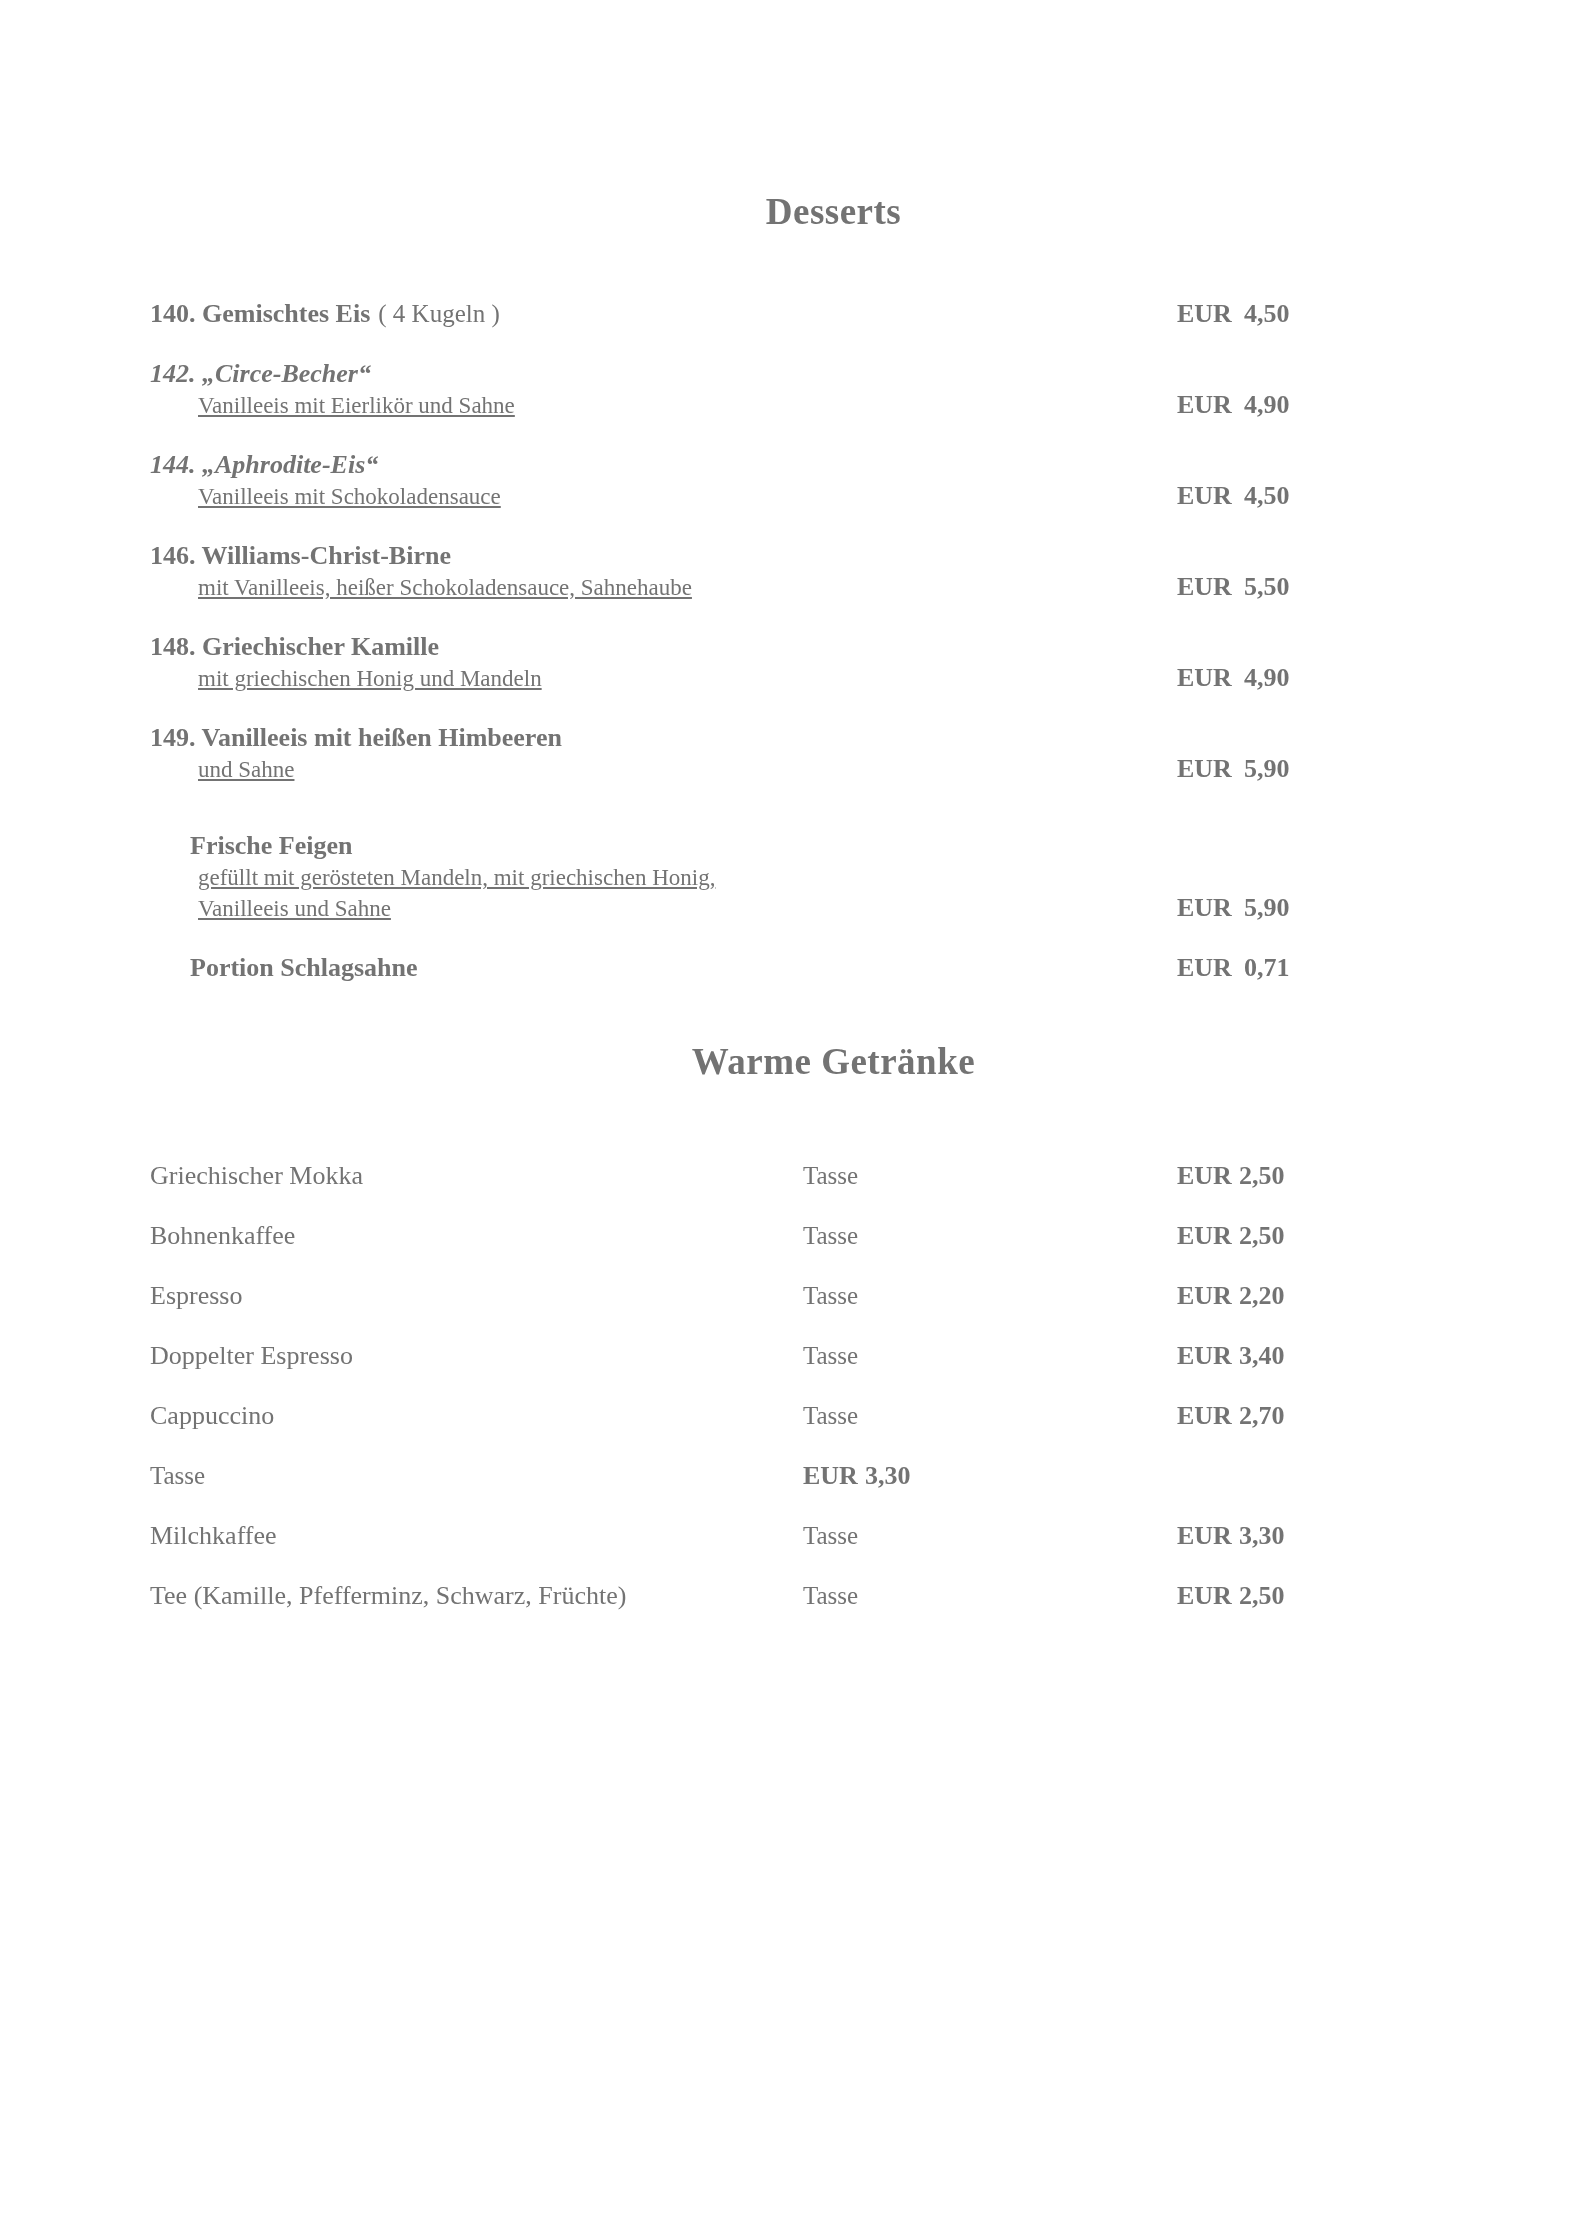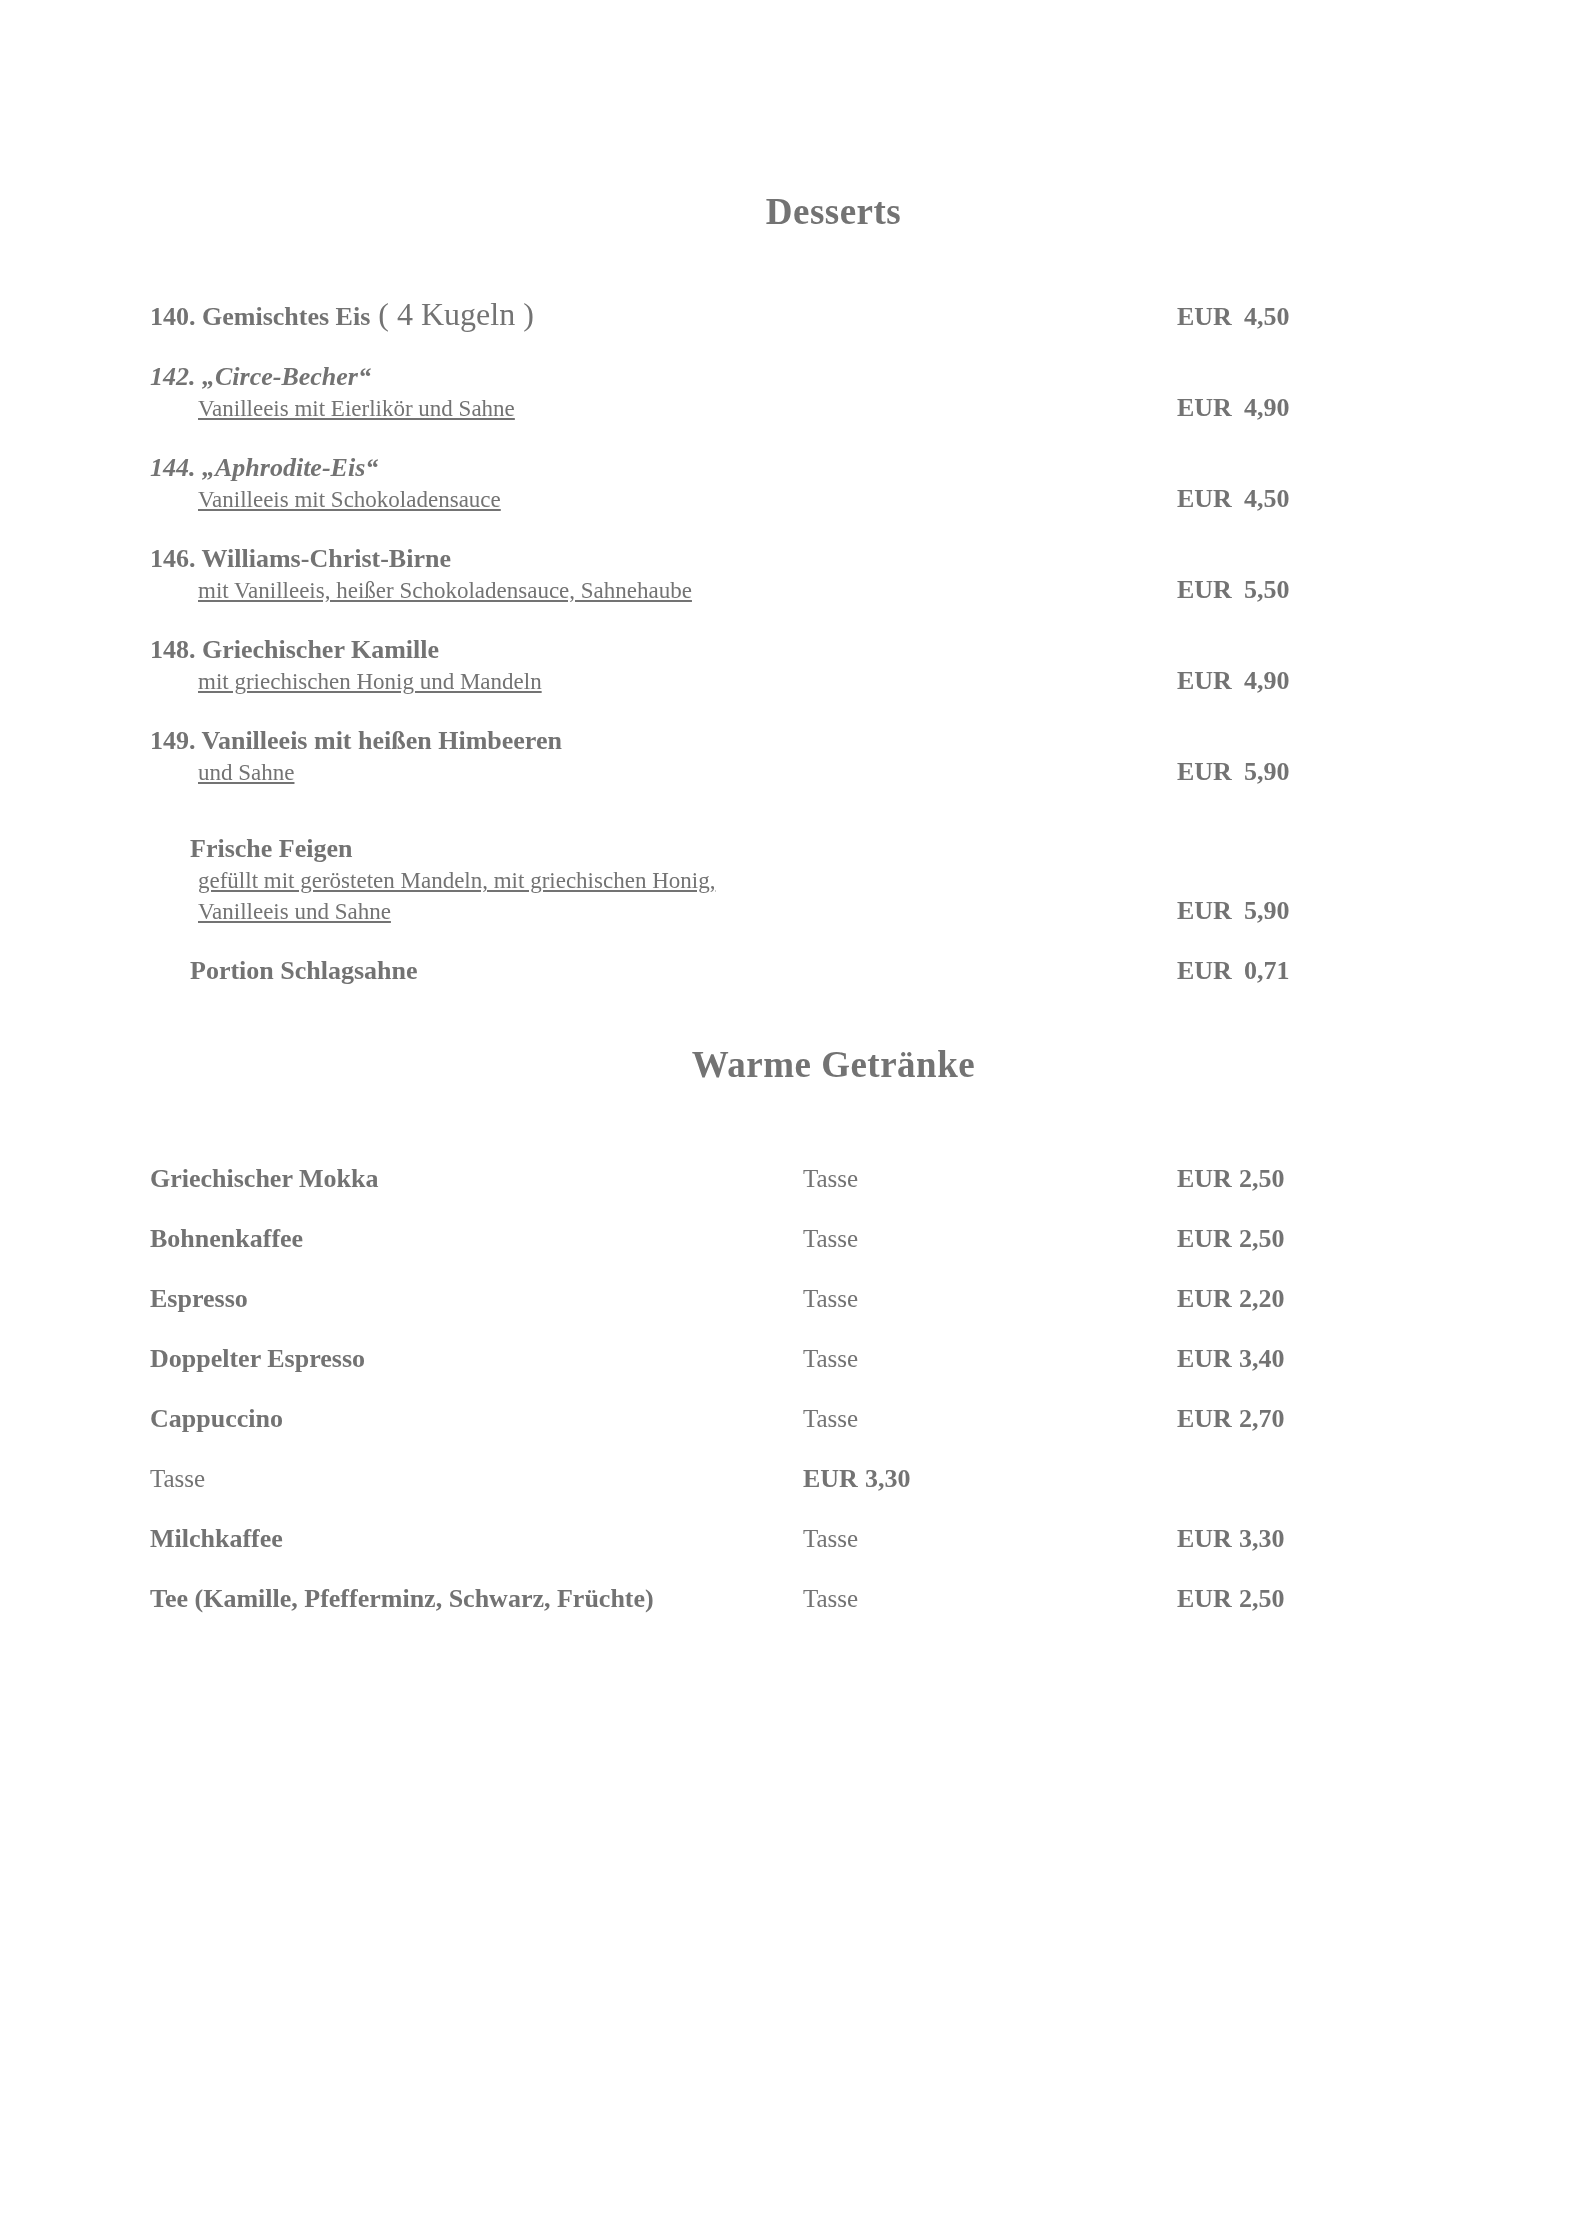--- a/index.html
+++ b/index.html
@@ -36,21 +36,21 @@
   .d-label {
     font-size: 26px;
     font-weight: bold;
     line-height: 32px;
   }
   .d-label.italic { font-style: italic; }
   .d-suffix {
     font-weight: normal;
     font-style: normal;
     margin-left: 8px;
-    font-size: 32px;
+    font-size: 25px;
   }
   .d-details {
     margin-left: 48px;
     font-size: 23px;
     font-weight: normal;
     line-height: 31px;
     text-decoration: underline;
   }
   .d-price {
     align-self: end;
@@ -68,21 +68,21 @@
 
   
   .drink-row {
     display: grid;
     grid-template-columns: 653px 374px auto;
     margin-bottom: 28px;
     line-height: 32px;
   }
   .drink-name {
     font-size: 26px;
-    font-weight: bold;
+    font-weight: normal;
   }
   .drink-unit {
     font-size: 25px;
     font-weight: normal;
   }
   .drink-price {
     font-size: 26px;
     font-weight: bold;
     white-space: nowrap;
   }

